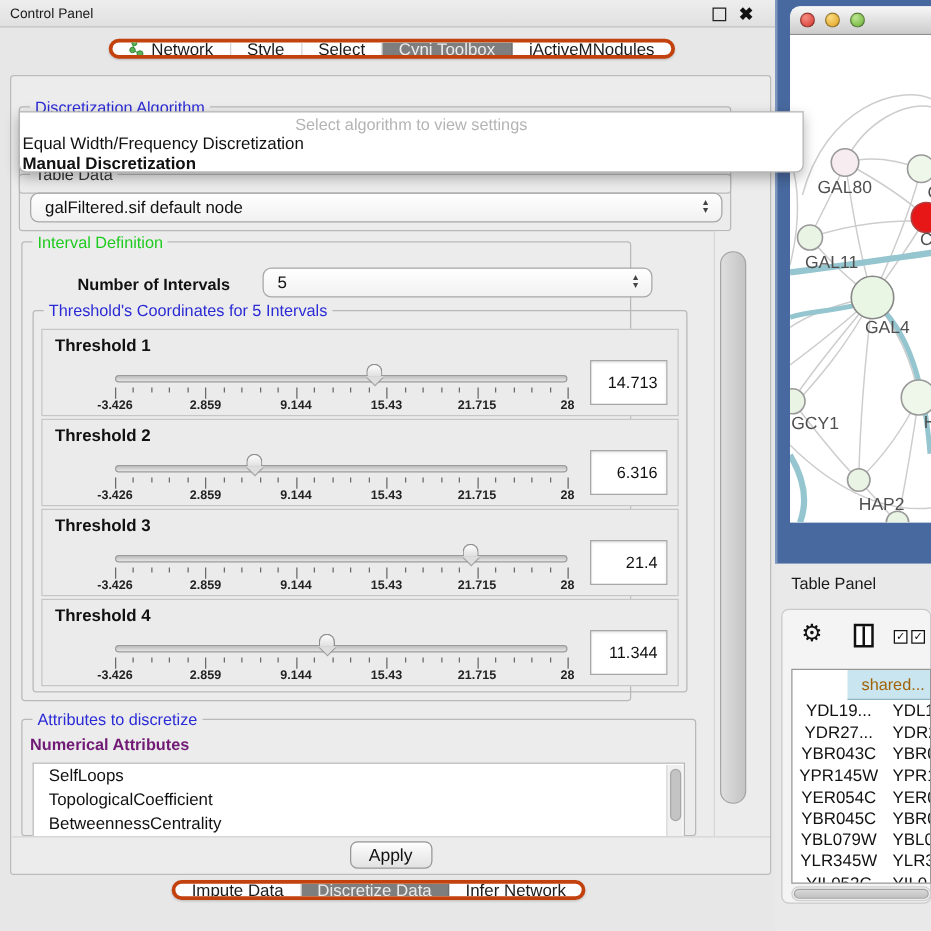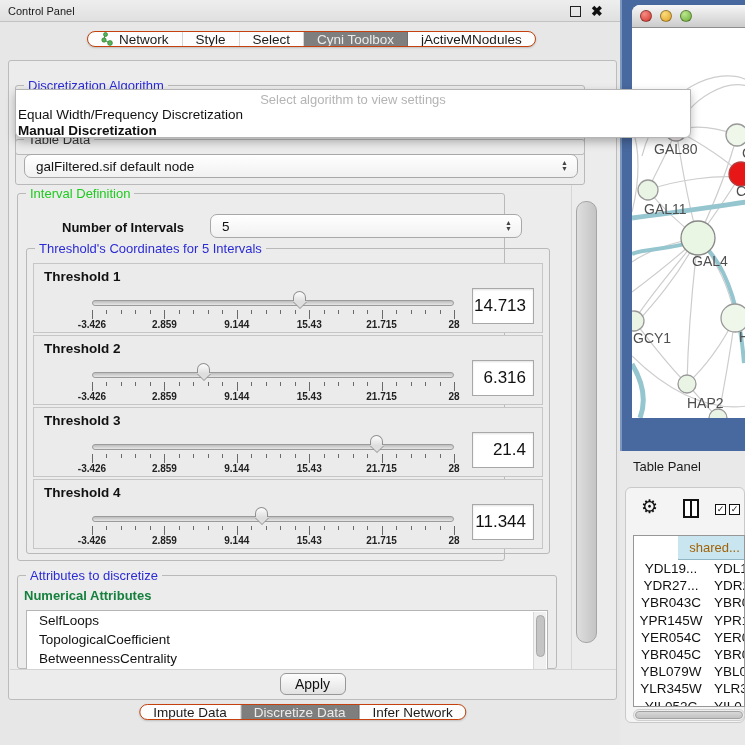--- a/index.html
+++ b/index.html
@@ -8,21 +8,21 @@
   #root { position:relative; width:745px; height:745px; background:#e7e7e7; overflow:hidden; }
 
   
   .titlebar { position:absolute; left:0; top:0; width:620px; height:22px;
     background:linear-gradient(#eeeeee,#e0e0e0); border-bottom:1px solid #c2c2c2; }
   .titlebar .title { position:absolute; left:8px; top:0; line-height:22px; font-size:11px; color:#1a1a1a; }
   .float-icon { position:absolute; left:570px; top:6px; width:11px; height:11px; border:1.5px solid #222; background:transparent; }
   .close-icon { position:absolute; left:591px; top:1px; font-size:14px; font-weight:bold; color:#111; line-height:20px; }
 
   .seg { position:absolute; display:inline-flex; align-items:stretch; height:16px;
-    background:#fdfdfd; border:1px solid #c2410c; border-radius:12px; overflow:hidden;
+    background:#fdfdfd; border:3px solid #c2410c; border-radius:12px; overflow:hidden;
     box-shadow:0 1px 2px rgba(0,0,0,.18); }
   .seg-item { padding:0 13px; font-size:13.5px; display:flex; align-items:center; gap:5px;
     color:#1a1a1a; border-right:1px solid #d4d4d4; white-space:nowrap; }
   .seg-item:last-child { border-right:none; }
   .seg-item.sel { background:#7e7e7e; color:#ececec; border-right-color:#6e6e6e; }
   #tabbar-top { left:87px; top:31px; }
   #tabbar-bottom { left:303px; top:704px; transform:translateX(-50%); }
 
   .main-panel { position:absolute; left:8px; top:60px; width:609px; height:640px;
     background:#ececec; border:1px solid #bcbcbc; border-radius:3px; }
@@ -36,21 +36,21 @@
   .combo { position:absolute; background:linear-gradient(#ffffff,#f1f1f1); border:1px solid #a8a8a8;
     border-radius:7px; font-size:13.5px; color:#111; }
   .combo .cval { position:absolute; left:11px; top:50%; transform:translateY(-50%); }
   .combo .stepper { position:absolute; right:9px; top:50%; transform:translateY(-50%);
     display:flex; flex-direction:column; line-height:6px; font-size:7px; color:#444; }
   .combo.focused { border:2px solid #7aa7dd; box-shadow:0 0 5px #7aa7dd; }
 
   #algo-group { left:6px; top:24px; width:570px; height:70px; }
   #algo-combo { left:8px; top:12px; width:562px; height:26px; }
 
-  #popup { position:absolute; left:6px; top:28px; width:676px; height:49px; background:#ffffff;
+  #popup { position:absolute; left:6px; top:28px; width:628px; height:49px; background:#ffffff;
     border:1px solid #b5b5b5; border-radius:0 0 6px 6px; box-shadow:0 4px 10px rgba(0,0,0,.28); z-index:60; }
   #popup .hint { position:absolute; left:0; right:0; top:2px; text-align:center; color:#b4b4b4; font-size:13px; }
   #popup .opts { position:absolute; left:2px; top:17px; right:2px; }
   #popup .opt { font-size:13.5px; color:#111; line-height:16px; }
   #popup .opt.sel { font-weight:bold; }
 
   #tabledata-group { left:6px; top:78px; width:570px; height:46px; }
   #tabledata-combo { left:8px; top:14px; width:554px; height:24px; }
 
   #viewport { position:absolute; left:4px; top:124px; width:556px; height:484px; overflow:hidden; }
@@ -75,24 +75,24 @@
     border-left:7.5px solid transparent; border-right:7.5px solid transparent; border-top:7px solid #dedede;
     filter:drop-shadow(0 1px 0 #8f8f8f); }
   .ticks { position:absolute; left:58px; top:46px; width:362px; height:10px; }
   .tick { position:absolute; top:0; width:1px; background:#6a6a6a; }
   .tick.minor { height:4px; }
   .tick.major { height:9px; }
   .ticklabels { position:absolute; left:58px; top:55px; width:362px; height:12px; }
   .ticklabel { position:absolute; transform:translateX(-50%); font-size:10px; font-weight:bold; color:#222; white-space:nowrap; }
   .valuebox { position:absolute; left:438px; top:24px; width:62px; height:36px; background:#ffffff;
     border:1px solid #a8a8a8; box-shadow:inset 0 1px 2px rgba(0,0,0,.12); }
-  .valuebox span { position:absolute; right:7px; top:50%; transform:translateY(-50%); font-size:17px; color:#111; }
+  .valuebox span { position:absolute; right:7px; top:50%; transform:translateY(-50%); font-size:13px; color:#111; }
 
   #attr-group { left:4px; top:390px; width:540px; height:94px; }
-  #attr-sub { position:absolute; left:6px; top:12px; font-size:13px; font-weight:bold; color:#15803d; }
+  #attr-sub { position:absolute; left:6px; top:12px; font-size:13px; font-weight:bold; color:#701a75; }
   #attr-list { position:absolute; left:8px; top:34px; width:522px; height:60px; background:#ffffff; border:1px solid #b5b5b5; overflow:hidden; }
   #attr-list .item { font-size:13.5px; color:#111; padding-left:12px; line-height:19px; white-space:nowrap; }
   #attr-scroll { position:absolute; right:1px; top:1px; width:13px; height:58px; background:#f0f0f0; border-left:1px solid #d8d8d8; }
   #attr-scroll .thumb { position:absolute; left:2px; top:3px; width:9px; height:42px; border-radius:5px; background:#c4c4c4; border:1px solid #a8a8a8; }
 
   #sep { position:absolute; left:1px; top:608px; width:606px; height:1px; background:#d4d4d4; }
   #apply-btn { position:absolute; left:50%; transform:translateX(-50%); top:612px; width:66px; height:22px;
     background:linear-gradient(#fdfdfd,#e2e2e2); border:1px solid #979797; border-radius:6px;
     font-size:14px; color:#111; text-align:center; line-height:20px; }
 

